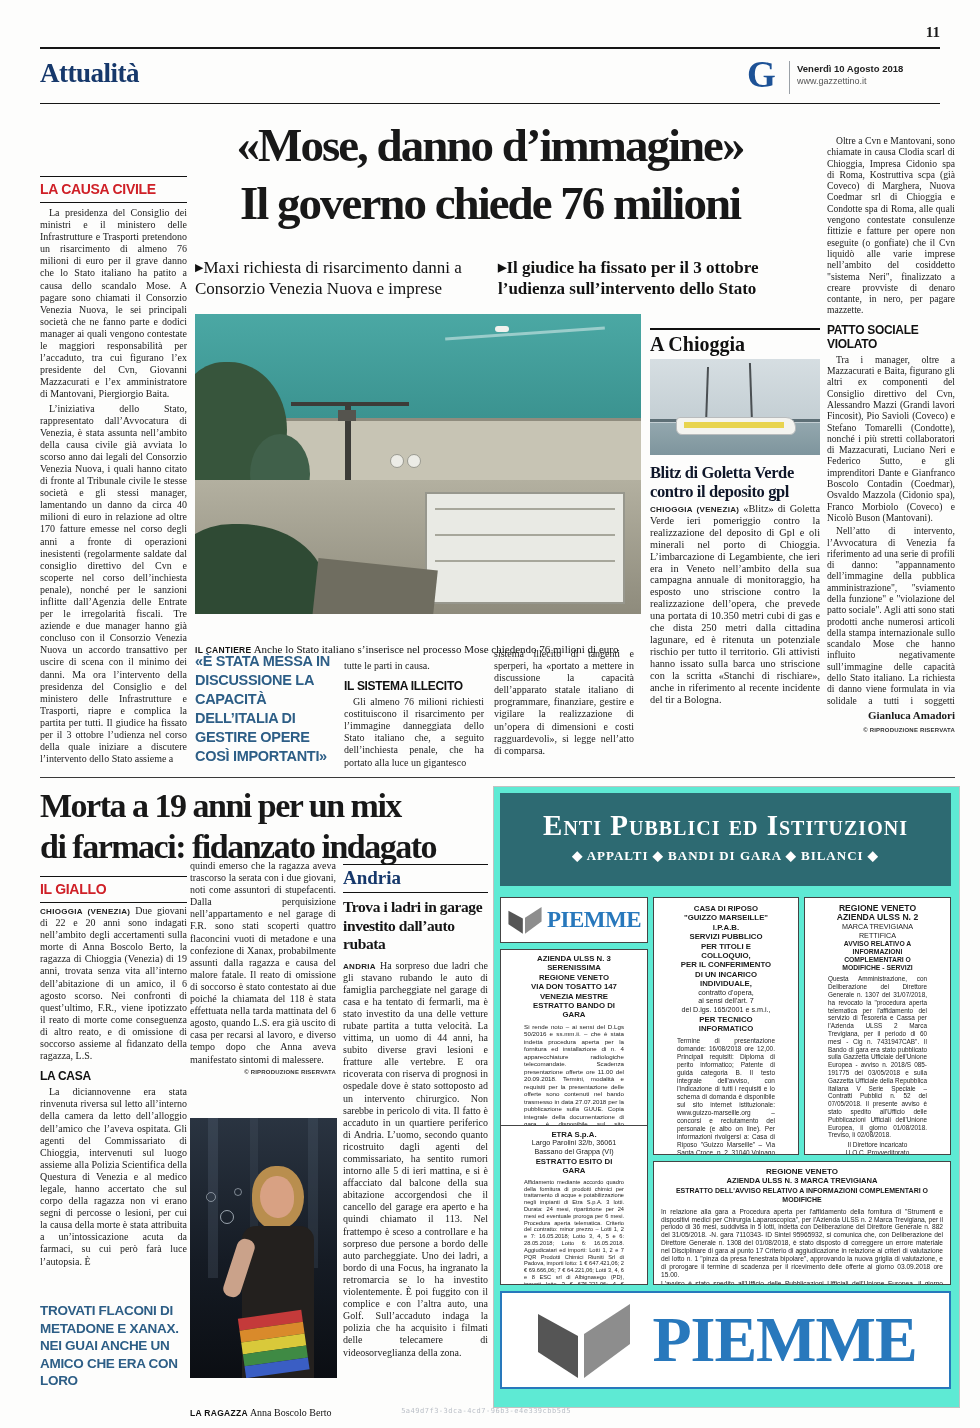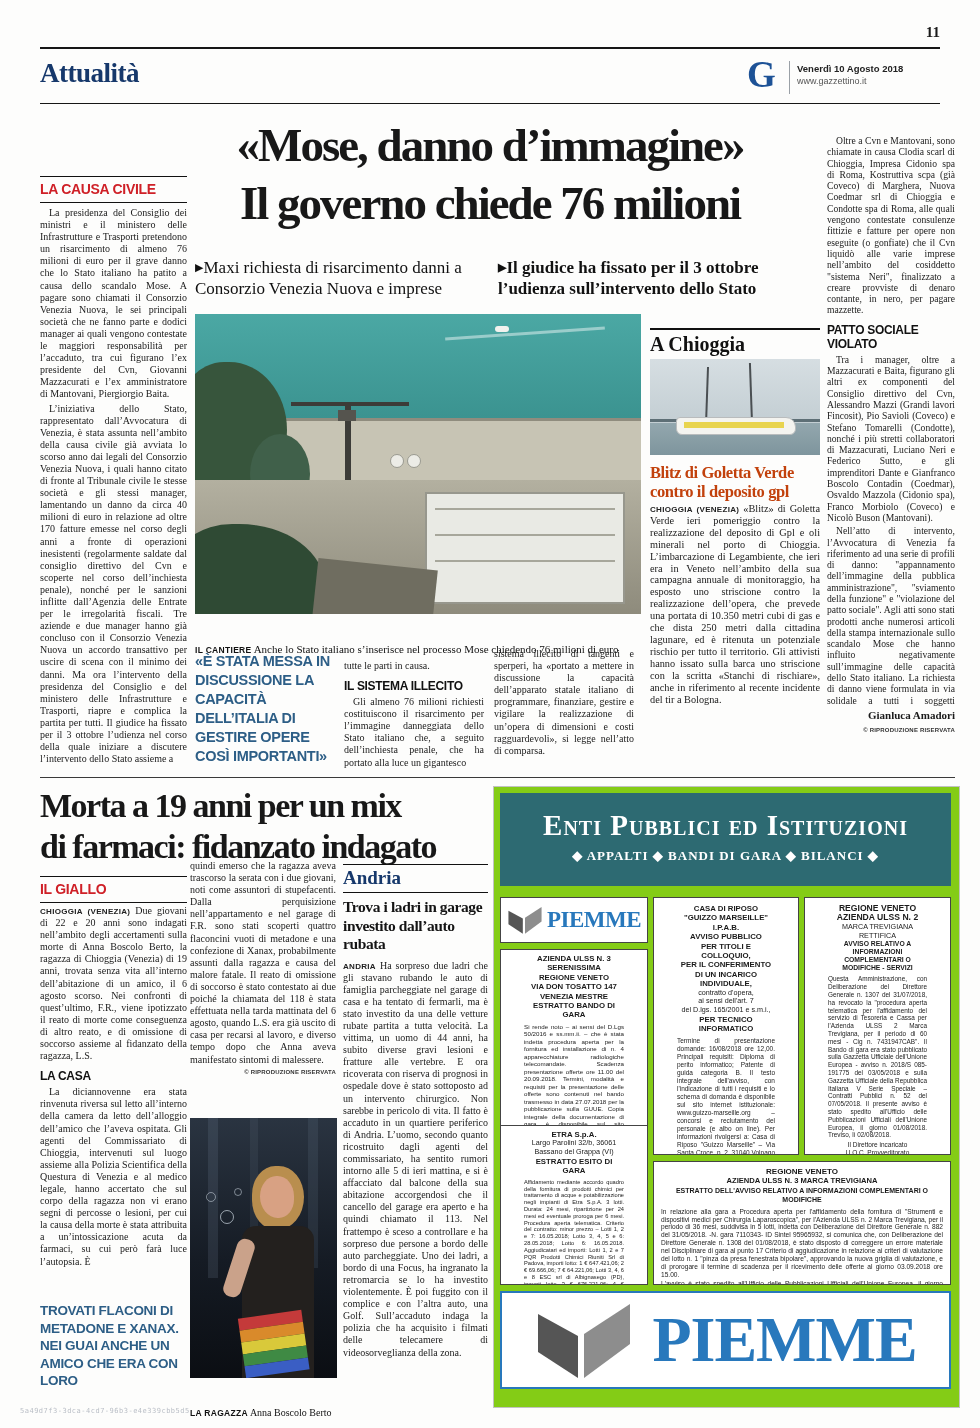--- a/index.html
+++ b/index.html
@@ -39,47 +39,47 @@
   .cap .lb{font:bold 8.5px "Liberation Sans",sans-serif;letter-spacing:.3px;}
   .byline{font:bold 11px/13px "Liberation Serif",serif;text-align:right;}
   .crr{font:bold 6px/8px "Liberation Sans",sans-serif;color:#333;text-align:right;letter-spacing:.2px;}
 
   
   .ph{position:absolute;overflow:hidden;background:#cfcfc6;}
   .ph *{position:absolute;}
 
   
   .boxlabel{font:bold 20px/22px "Liberation Serif",serif;color:#111;padding-top:3px;}
-  .ch-hl{font:bold 16.5px/19px "Liberation Serif",serif;letter-spacing:-0.4px;color:#c2410c;}
+  .ch-hl{font:bold 16.5px/19px "Liberation Serif",serif;letter-spacing:-0.4px;color:#0f172a;}
 
   .divider{position:absolute;left:40px;top:777px;width:915px;height:1px;background:#3a3a3a;}
 
   .hl2{position:absolute;left:40px;top:785px;width:460px;font:bold 34px/41px "Liberation Serif",serif;letter-spacing:-1.5px;color:#181818;}
   .andria-lb{font:bold 19px/22px "Liberation Serif",serif;color:#16386b;padding:2px 0 3px 0;}
   .an-hl{font:bold 15.5px/18.5px "Liberation Serif",serif;letter-spacing:-0.4px;color:#141414;margin:5px 0 6px 0;}
 
   
-  .ads{position:absolute;left:493px;top:786px;width:465px;height:620px;border:1px solid #c2c2c2;background:#84cc16;}
+  .ads{position:absolute;left:493px;top:786px;width:465px;height:620px;border:1px solid #c2c2c2;background:#5eead4;}
   .banner{position:absolute;left:6px;top:6px;width:451px;height:93px;background:#2d6a72;color:#fff;text-align:center;}
   .banner .t{font:bold 29px/34px "Liberation Serif",serif;font-variant:small-caps;letter-spacing:1px;margin-top:15px;}
   .banner .s{font:bold 13px/16px "Liberation Serif",serif;letter-spacing:1px;margin-top:6px;}
   .adbox{position:absolute;border:1px solid #444;background:#fff;padding:4px 23px;box-sizing:border-box;overflow:hidden;}
   .adt{font:bold 7.8px/9.4px "Liberation Sans",sans-serif;text-align:center;}
   .adt2{font:7.2px/8.8px "Liberation Sans",sans-serif;text-align:center;}
   .adb{font:6.2px/7.5px "Liberation Sans",sans-serif;text-align:justify;margin-top:3px;color:#222;}
   .adsig{font:bold 6.5px/8px "Liberation Sans",sans-serif;text-align:center;margin-top:2px;}
   .pm-small{position:absolute;left:6px;top:110px;width:148px;height:46px;border:1px solid #444;background:#fff;
             display:flex;align-items:center;justify-content:center;gap:4px;box-sizing:border-box;}
   .pm-small .txt{font:bold 23px/24px "Liberation Serif",serif;color:#2878bc;letter-spacing:-0.5px;}
   .pm-big{position:absolute;left:6px;top:504px;width:451px;height:98px;border:2.5px solid #2878bc;background:#fff;
           display:flex;align-items:center;justify-content:center;gap:18px;box-sizing:border-box;}
   .pm-big .txt{font:bold 64px/66px "Liberation Serif",serif;color:#2878bc;letter-spacing:-1px;}
 
-  .watermark{position:absolute;left:0;right:8px;top:1407px;
-             font:7px/9px "DejaVu Sans Mono",monospace;color:#b9bec6;letter-spacing:.5px;padding-left:20px;}
+  .watermark{position:absolute;left:0;right:8px;top:1407px;text-align:center;
+             font:7px/9px "DejaVu Sans Mono",monospace;color:#b9bec6;letter-spacing:.5px;}
 </style>
 </head>
 <body>
 
 <div class="page">
 
   <div class="pagenum">11</div>
   <div class="rule" style="left:40px;top:47px;width:900px;height:2px;"></div>
   <div class="section">Attualità</div>
   <div class="glogo">G</div>
@@ -264,21 +264,21 @@
       <div class="adt">ETRA S.p.A.</div>
       <div class="adt2">Largo Parolini 32/b, 36061 Bassano del Grappa (VI)</div>
       <div class="adt">ESTRATTO ESITO DI GARA</div>
       <div class="adb" style="font-size:5.7px;line-height:6.8px;">Affidamento mediante accordo quadro della fornitura di prodotti chimici per trattamento di acque e potabilizzazione negli impianti di Etra S.p.A. 3 lotti. Durata: 24 mesi, ripartizione per 24 mesi ed eventuale proroga per 6 mesi. Procedura aperta telematica. Criterio del contratto: minor prezzo – Lotti 1, 2 e 7: 16.05.2018; Lotto 3, 4, 5 e 6: 28.05.2018; Lotto 6: 16.05.2018. Aggiudicatari ed importi: Lotti 1, 2 e 7 PQR Prodotti Chimici Riuniti Srl di Padova, importi lotto: 1 € 647.421,06; 2 € 69.666,06; 7 € 64.221,06; Lotti 3, 4, 6 e 8 ESC srl di Albignasego (PD), importi lotto 3 € 676.221,06; 4 € 199.641,06; 6 € 1.170.221,06; 8 € 262.221,06. Lotto 6: Unichimica Srl di Torri di Quartesolo (VI), importo lotto 6 € 420.221,06. Esito gara integrale sul sito internet https://etraspa.bravosolution.com. Spedizione esito di gara alla G.U.UE.: 27.07.2018.</div>
 
     </div>
 
     <div class="adbox" style="left:159px;top:110px;width:146px;height:258px;padding-top:6px;">
       <div class="adt">CASA DI RIPOSO</div>
       <div class="adt">"GUIZZO MARSEILLE" I.P.A.B.</div>
-      <div class="adt">AVVISO PUBBLICO</div>
+      <div class="adt">SERVIZI PUBBLICO</div>
       <div class="adt">PER TITOLI E COLLOQUIO,</div>
       <div class="adt">PER IL CONFERIMENTO</div>
       <div class="adt">DI UN INCARICO INDIVIDUALE,</div>
       <div class="adt2">contratto d'opera,</div>
       <div class="adt2">ai sensi dell'art. 7</div>
       <div class="adt2">del D.lgs. 165/2001 e s.m.i.,</div>
       <div class="adt">PER TECNICO INFORMATICO</div>
       <div class="adb" style="font-size:6.5px;line-height:8px;">Termine di presentazione domande: 16/08/2018 ore 12,00. Principali requisiti: Diploma di perito informatico; Patente di guida categoria B. Il testo integrale dell'avviso, con l'indicazione di tutti i requisiti e lo schema di domanda è disponibile sul sito internet istituzionale: www.guizzo-marseille.org – concorsi e reclutamento del personale (e albo on line). Per informazioni rivolgersi a: Casa di Riposo "Guizzo Marseille" – Via Santa Croce, n. 2, 31040 Volpago del Montello (TV) – Tel. 0423/620105 dal Lunedì al Sabato dalle ore 10.00 alle ore 12.00.</div>
     </div>
 

